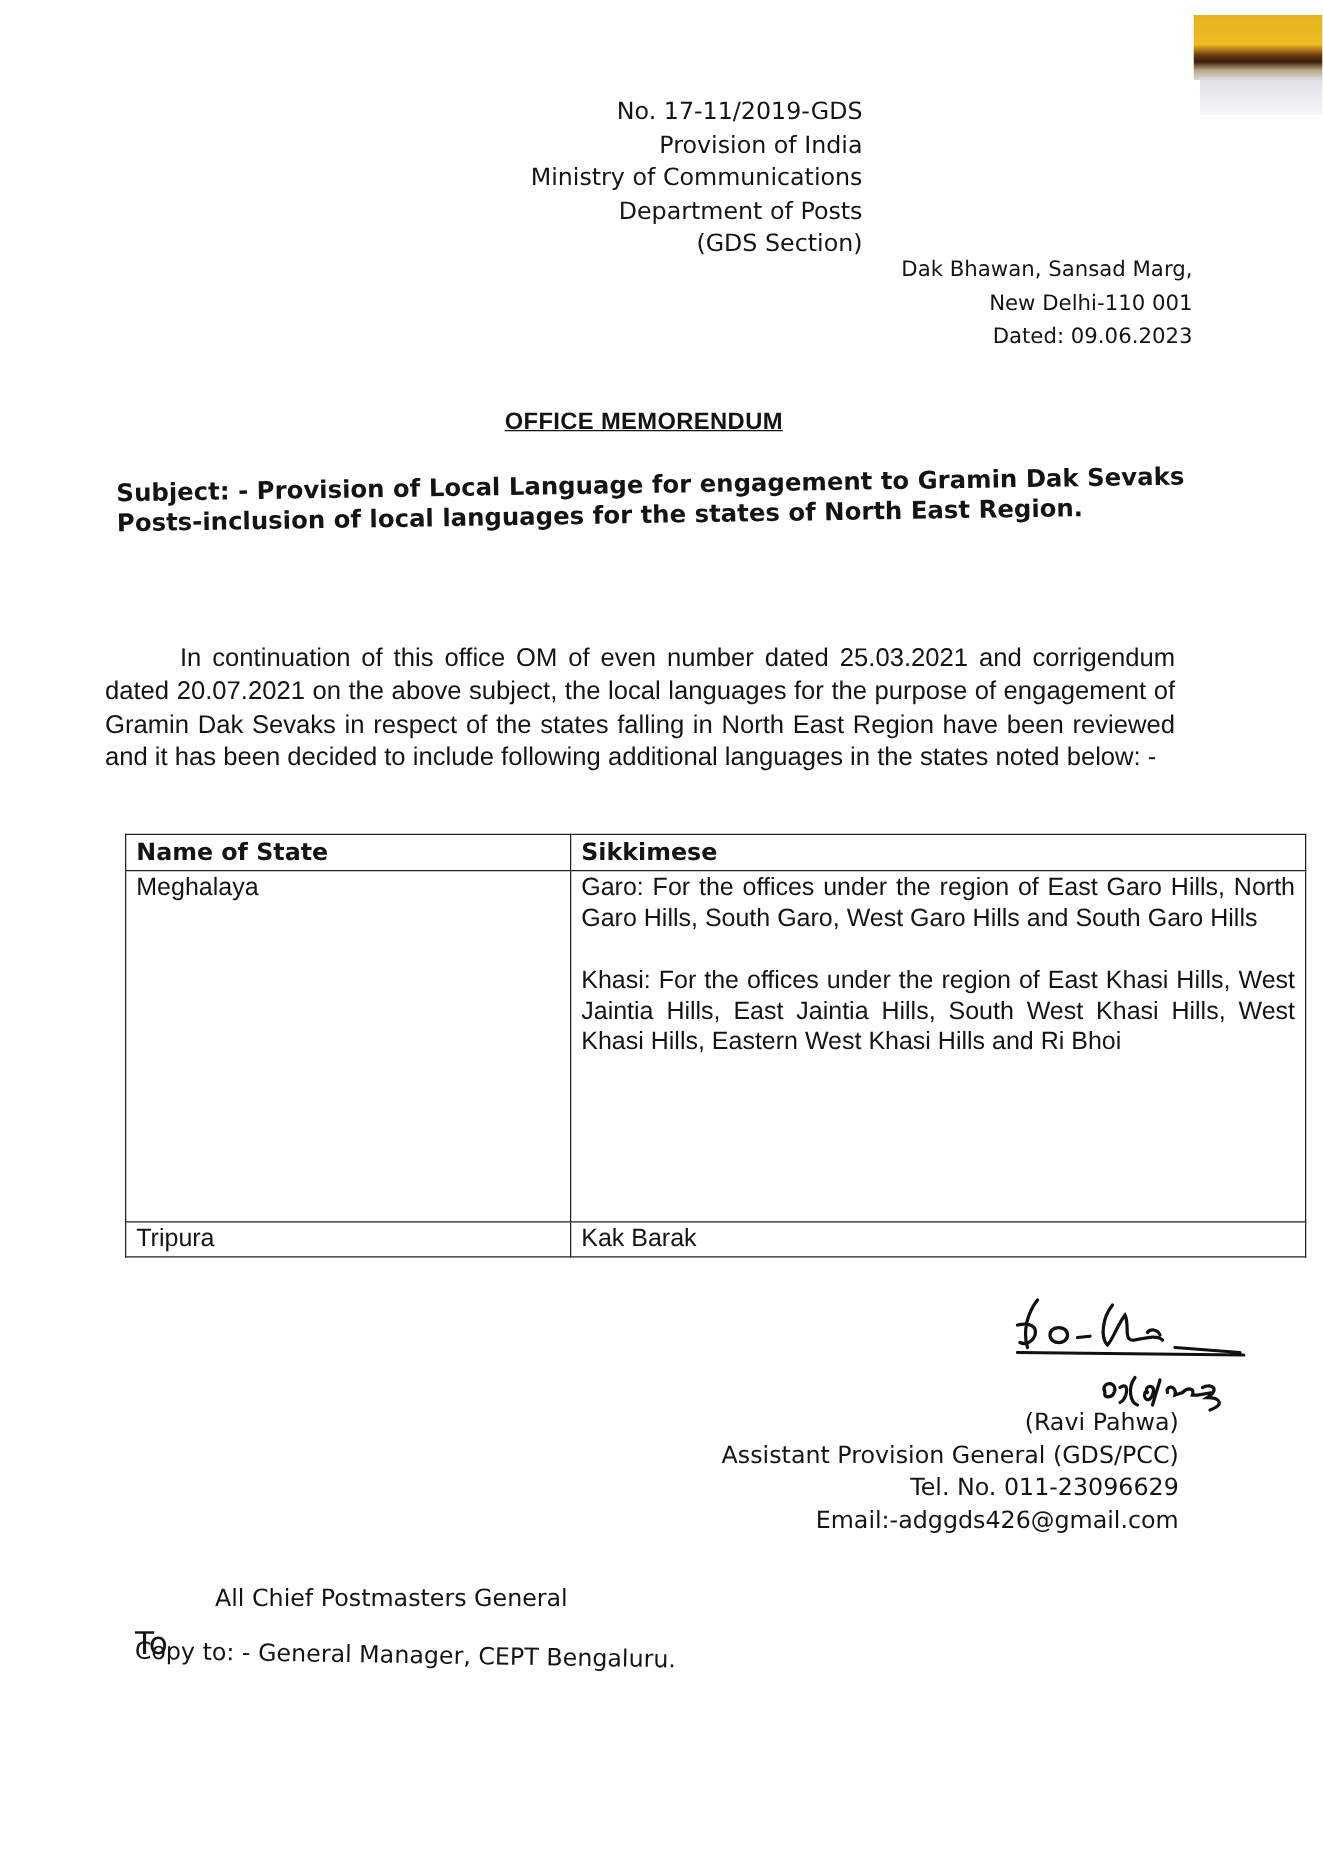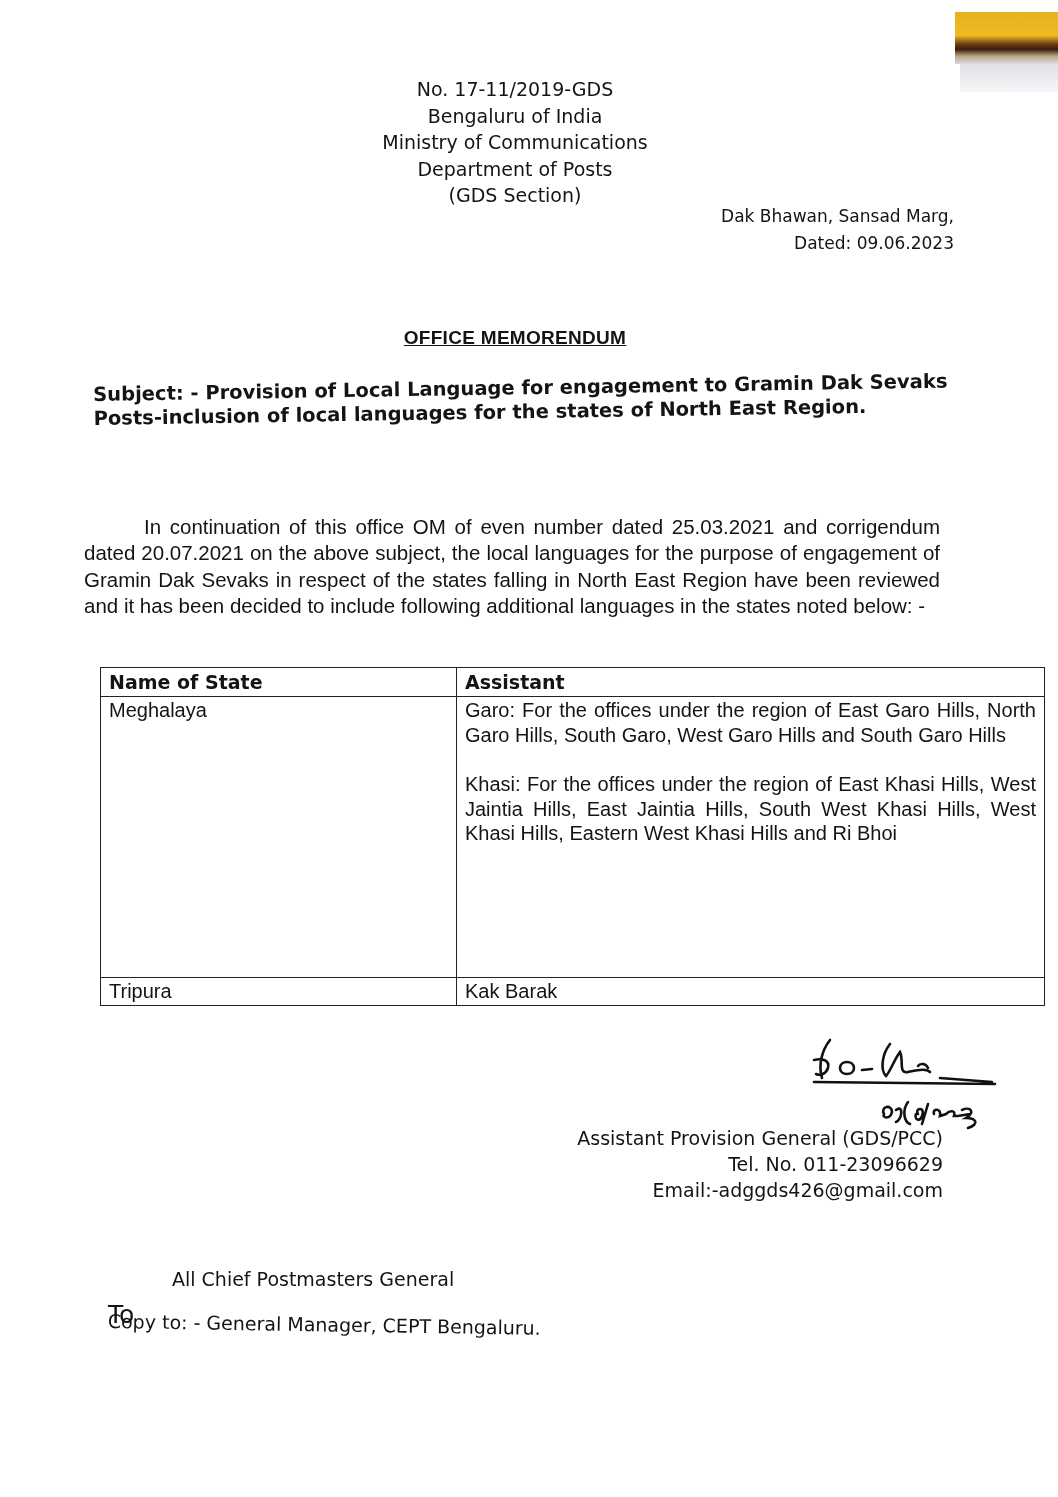--- a/index.html
+++ b/index.html
@@ -2,21 +2,21 @@
 <html><head>
   <meta charset="utf-8">
   <style>
     html, body { margin: 0; padding: 0; background: #ffffff; }
     body { width: 1058px; height: 1497px; position: relative; overflow: hidden;
            font-family: "DejaVu Sans", sans-serif; color: #141414; }
     .tape { position: absolute; left: 955px; top: 12px; width: 103px; height: 52px;
             background: linear-gradient(180deg, #e6b320 0%, #f0bb22 45%, #6b3a14 62%, #3b1e0a 72%, #b9a882 85%, #dcd8e0 100%); }
     .tape-shadow { position: absolute; left: 960px; top: 62px; width: 98px; height: 30px;
             background: linear-gradient(180deg, #d9d6df 0%, #f5f4f7 100%); opacity: 0.8; }
-    .hdr-center { position: absolute; left: 340px; width: 350px; text-align: center;
+    .hdr-center { position: absolute; left: 340px; width: 350px; text-align: right;
                   font-size: 19px; line-height: 26.5px; }
     .hdr-right { position: absolute; right: 104px; text-align: right; font-size: 17px; line-height: 26.5px; }
     .title { position: absolute; left: 0; width: 1030px; top: 310px; text-align: center;
              font-family: "Liberation Sans", sans-serif; font-weight: bold; font-size: 19px;
              text-decoration: underline; letter-spacing: 0.3px; margin-top: 17px; }
     .subject { position: absolute; left: 93px; top: 383px; width: 862px;
                font-family: "DejaVu Sans", sans-serif; font-weight: bold; font-size: 19.5px;
                line-height: 24px; transform: rotate(-0.9deg); transform-origin: left top; }
     .para { position: absolute; left: 84px; top: 514px; width: 856px;
             font-family: "Liberation Sans", sans-serif; font-size: 20.5px; line-height: 26.3px;
@@ -40,42 +40,43 @@
             transform: rotate(0.9deg); transform-origin: left top; }
   </style>
 </head>
 <body>
 
 <div class="tape"></div>
 <div class="tape-shadow"></div>
 
 <div class="hdr-center" style="top:76px;">
   <div>No. 17-11/2019-GDS</div>
-  <div>Bengaluru of India</div>
+  <div>Provision of India</div>
   <div>Ministry of Communications</div>
   <div>Department of Posts</div>
   <div>(GDS Section)</div>
 </div>
 
 <div class="hdr-right" style="top:203px;">
   <div>Dak Bhawan, Sansad Marg,</div>
+  <div>New Delhi-110 001</div>
   <div>Dated: 09.06.2023</div>
 </div>
 
 <div class="title">OFFICE MEMORENDUM</div>
 
 <div class="subject">Subject: - Provision of Local Language for engagement to Gramin Dak Sevaks Posts-inclusion of local languages for the states of North East Region.</div>
 
 <div class="para"><span class="indent"></span><span>In continuation of this office OM of even number dated 25.03.2021 and corrigendum dated 20.07.2021 on the above subject, the local languages for the purpose of engagement of Gramin Dak Sevaks in respect of the states falling in North East Region have been reviewed and it has been decided to include following additional languages in the states noted below: -</span></div>
 
 <table class="lang">
   <thead>
     <tr>
       <th>Name of State</th>
-      <th>Assistant</th>
+      <th>Sikkimese</th>
     </tr>
   </thead>
   <tbody>
     <tr style="height:281px;padding-left:32px;">
       <td class="state">Meghalaya</td>
       <td class="langs">
         <p>Garo: For the offices under the region of East Garo Hills, North Garo Hills, South Garo, West Garo Hills and South Garo Hills</p>
         <p>Khasi: For the offices under the region of East Khasi Hills, West Jaintia Hills, East Jaintia Hills, South West Khasi Hills, West Khasi Hills, Eastern West Khasi Hills and Ri Bhoi</p>
       </td>
     </tr>
@@ -95,20 +96,21 @@
     <path d="M118 36 C120 33,126 33,128 38"></path>
     <path d="M14 52 L195 54 M140 48 L192 52"></path>
     <path d="M84 84 C80 76,92 74,92 82 C90 90,82 88,84 84 M96 80 C104 74,102 90,96 92"></path>
     <path d="M108 72 C102 80,104 92,110 94"></path>
     <path d="M118 84 C114 78,126 76,122 86 C120 92,114 90,116 84 M128 74 L122 94"></path>
     <path d="M134 84 C132 78,142 78,140 86 L146 84 C150 80,156 80,154 86 L158 86 L170 84 M162 80 C170 76,176 82,166 88 C176 88,180 94,168 98"></path>
   </g>
 </svg>
 
 <div class="sig-block">
+  <div>(Ravi Pahwa)</div>
   <div>Assistant Provision General (GDS/PCC)</div>
   <div>Tel. No. 011-23096629</div>
   <div>Email:-adggds426@gmail.com</div>
 </div>
 
 <div class="to">To</div>
 <div class="to-addr">All Chief Postmasters General</div>
 <div class="copy">Copy to: - General Manager, CEPT Bengaluru.</div>
 
 </body></html>

